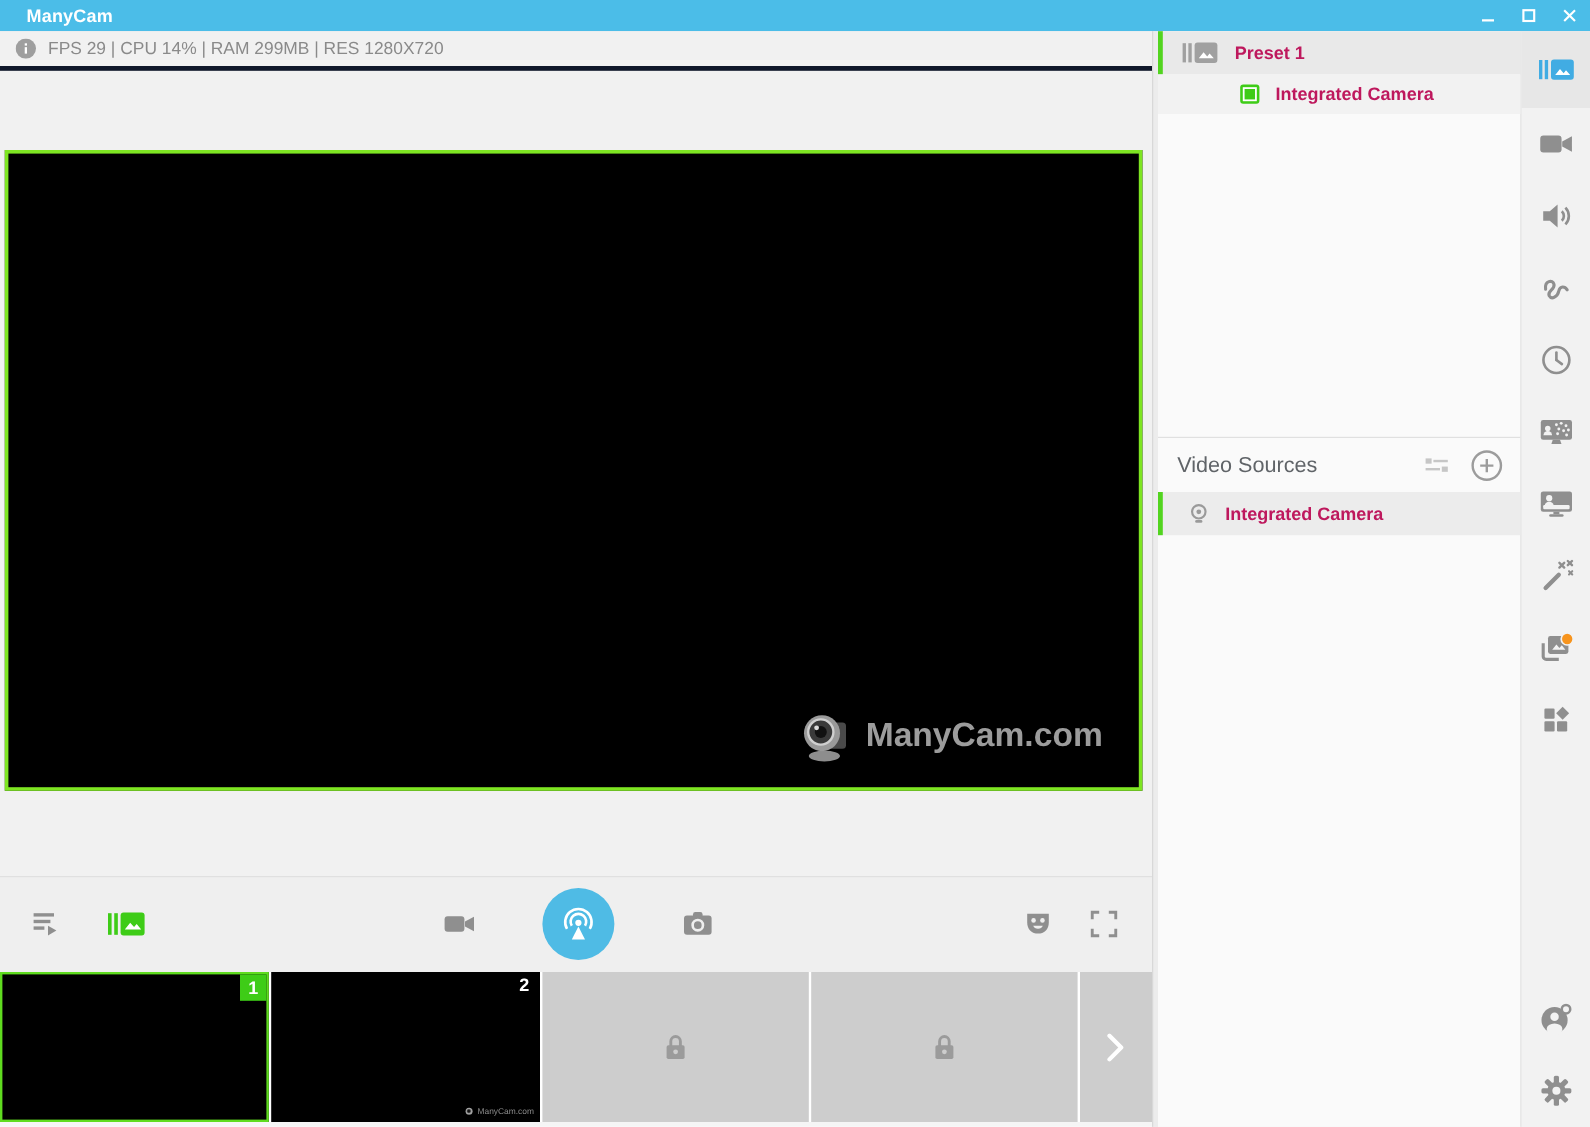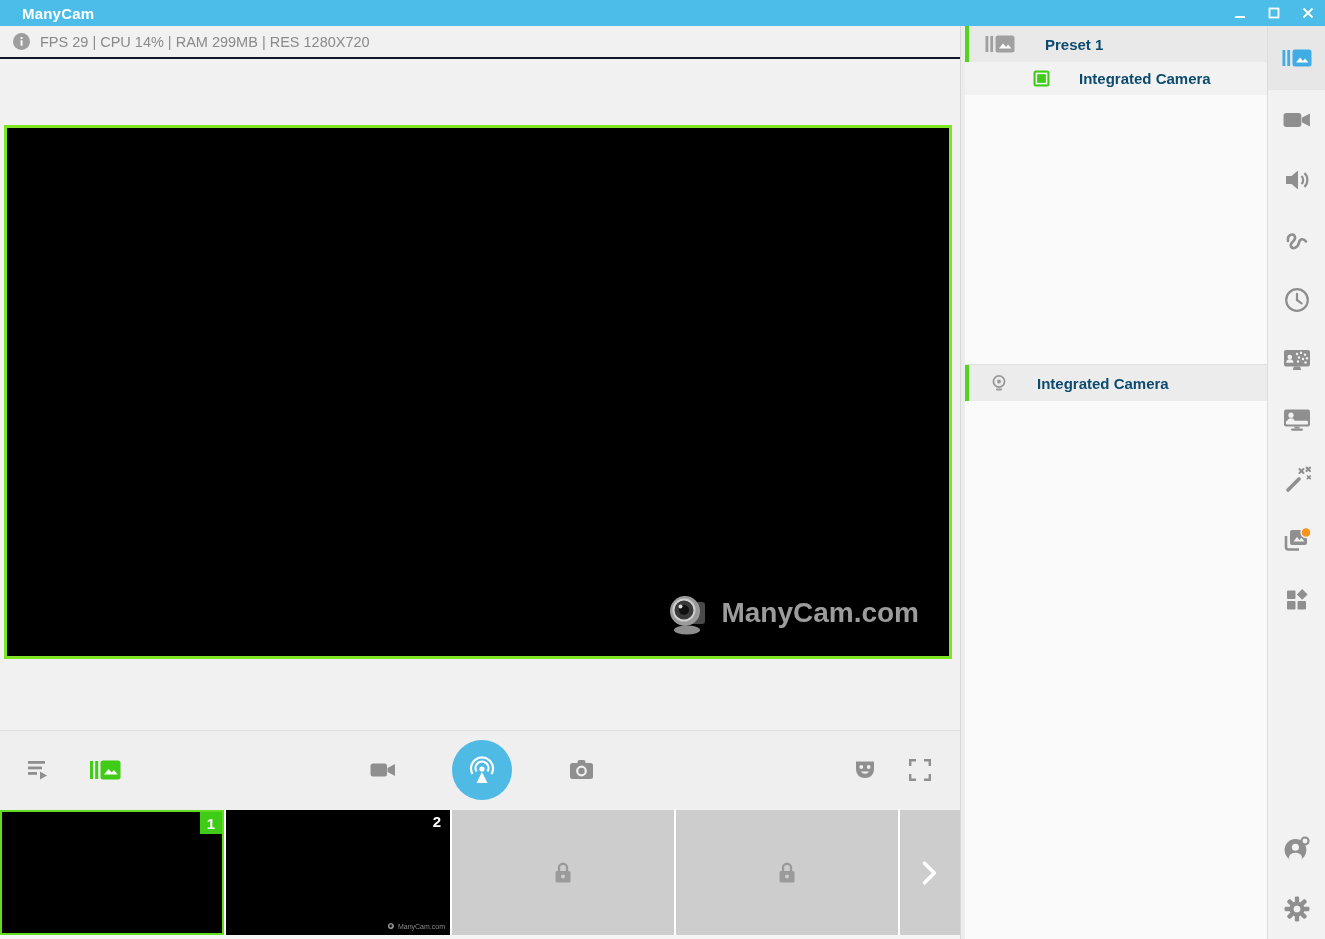--- a/index.html
+++ b/index.html
@@ -15,21 +15,21 @@
 
   
   .body { flex:1; display:flex; min-height:0; }
   .main { width:960px; display:flex; flex-direction:column; background:#f1f1f1; }
   .divider-v { width:5px; background:#ececec; border-left:1px solid #d8d8d8; }
   .panel { width:303px; background:#fafafa; border-right:1px solid #dcdcdc; display:flex; flex-direction:column; }
   .sidebar { width:57px; background:#f2f2f2; display:flex; flex-direction:column; }
 
   
   .statusbar { height:33px; flex:0 0 33px; display:flex; align-items:center; gap:10px; padding-left:13px;
-               color:#8a8a8a; font-size:14.5px; border-bottom:2px solid #0f172a; }
+               color:#8a8a8a; font-size:14.5px; border-bottom:4px solid #0f172a; }
 
   
   .preview-wrap { flex:1; position:relative; }
   .preview { position:absolute; left:4px; top:66px; width:948px; height:534px; background:#000;
              border:3px solid #7ee522; }
   .watermark { position:absolute; right:30px; bottom:20px; display:flex; align-items:center; gap:10px;
                color:#9c9c9c; font-size:28px; font-weight:600; }
 
   
   .toolbar { height:80px; flex:0 0 80px; position:relative; background:#efefef; border-top:1px solid #e0e0e0; }
@@ -54,21 +54,21 @@
   
   .panel-h { height:52px; flex:0 0 52px; display:flex; align-items:center; padding:0 14px 0 16px; gap:16px; }
   .panel-h .ph-title { flex:1; color:#606468; font-size:18px; }
   .panel-h.vs { height:45px; flex:0 0 45px; }
   .icon-btn { display:flex; align-items:center; justify-content:center; cursor:pointer; }
   .row { position:relative; display:flex; align-items:center; font-size:15px; cursor:pointer; }
   .row-preset { height:36px; padding-left:20px; gap:14px; }
   .row-child  { height:33px; padding-left:68px; gap:13px; }
   .bg1 { background:#e9e9e9; } .bg2 { background:#ededed; } .bg3 { background:#f2f2f2; } .bg4 { background:#ececec; }
   .greenbar { position:absolute; left:0; top:0; bottom:0; width:4px; background:#52d41f; }
-  .lbl-bold { color:#0c4a6e; font-weight:bold;margin-left:16px; }
+  .lbl-bold { color:#be185d; font-weight:bold; }
   .lbl-muted { color:#8f9396; }
   .panel-spacer { height:269px; flex:0 0 269px; }
   .panel-divider { height:1px; flex:0 0 1px; background:#e0e0e0; }
   .row-source { height:36px; padding-left:25px; gap:13px; }
 
   
   .sb-item { height:60px; flex:0 0 60px; display:flex; align-items:center; justify-content:center; cursor:pointer; }
   .sb-item.active { height:64px; flex:0 0 64px; background:#e7e7e7; }
   .sb-item.push { margin-top:auto; }
   .rel { position:relative; }
@@ -244,20 +244,38 @@
           <rect x="0.5" y="0.5" width="16" height="16" rx="2.5" fill="#3ecc17"></rect>
           <rect x="3.4" y="3.4" width="10.2" height="10.2" fill="#3ecc17" stroke="#fff" stroke-width="1.5"></rect>
         </svg>
         <span class="lbl-bold">Integrated Camera</span>
       </div>
 
 
       <div class="panel-spacer"></div>
       <div class="panel-divider"></div>
 
+      <div class="panel-h vs">
+        <span class="ph-title">Video Sources</span>
+        <div class="icon-btn">
+          <svg width="22" height="14" viewBox="0 0 22 14" fill="#c6c6c6">
+            <rect x="1" y="1" width="5" height="4.4"></rect>
+            <rect x="7.5" y="2.2" width="12" height="2"></rect>
+            <rect x="1" y="9" width="12" height="2"></rect>
+            <rect x="14.5" y="7.8" width="5" height="4.4"></rect>
+          </svg>
+        </div>
+        <div class="icon-btn">
+          <svg width="28" height="28" viewBox="0 0 28 28">
+            <circle cx="14" cy="14" r="11.8" fill="none" stroke="#9c9c9c" stroke-width="2"></circle>
+            <line x1="14" y1="8.5" x2="14" y2="19.5" stroke="#9c9c9c" stroke-width="2"></line>
+            <line x1="8.5" y1="14" x2="19.5" y2="14" stroke="#9c9c9c" stroke-width="2"></line>
+          </svg>
+        </div>
+      </div>
 
       <div class="row row-source bg4">
         <div class="greenbar"></div>
         <svg width="18" height="18" viewBox="0 0 18 18">
           <circle cx="9" cy="7.5" r="5.6" fill="none" stroke="#9a9a9a" stroke-width="1.8"></circle>
           <circle cx="9" cy="7.5" r="2" fill="#9a9a9a"></circle>
           <rect x="6" y="14.4" width="6" height="2.2" rx="1.1" fill="#9a9a9a"></rect>
         </svg>
         <span class="lbl-bold">Integrated Camera</span>
       </div>

